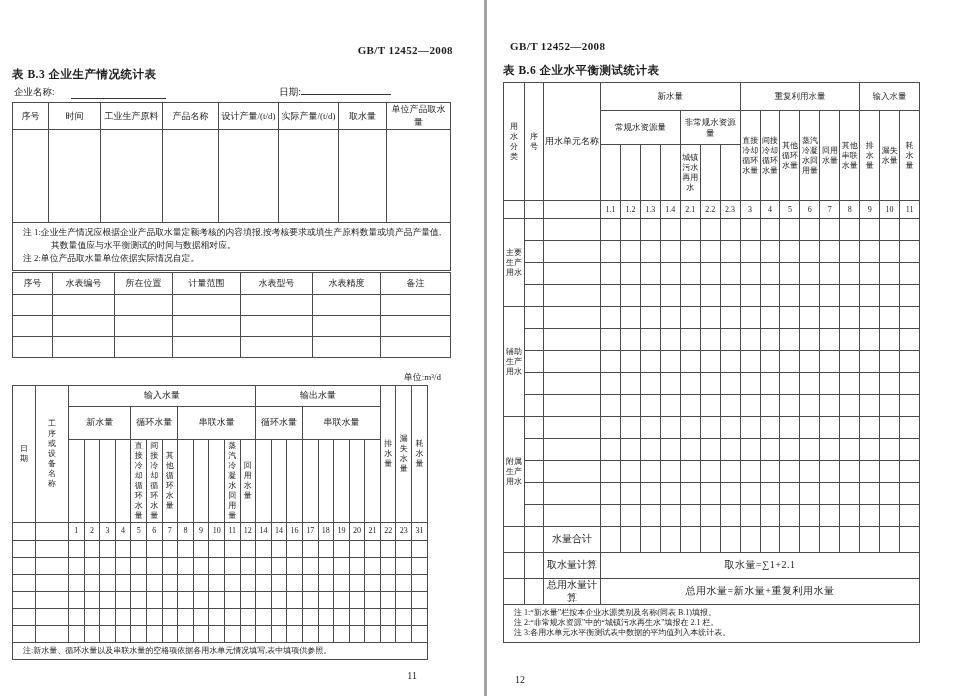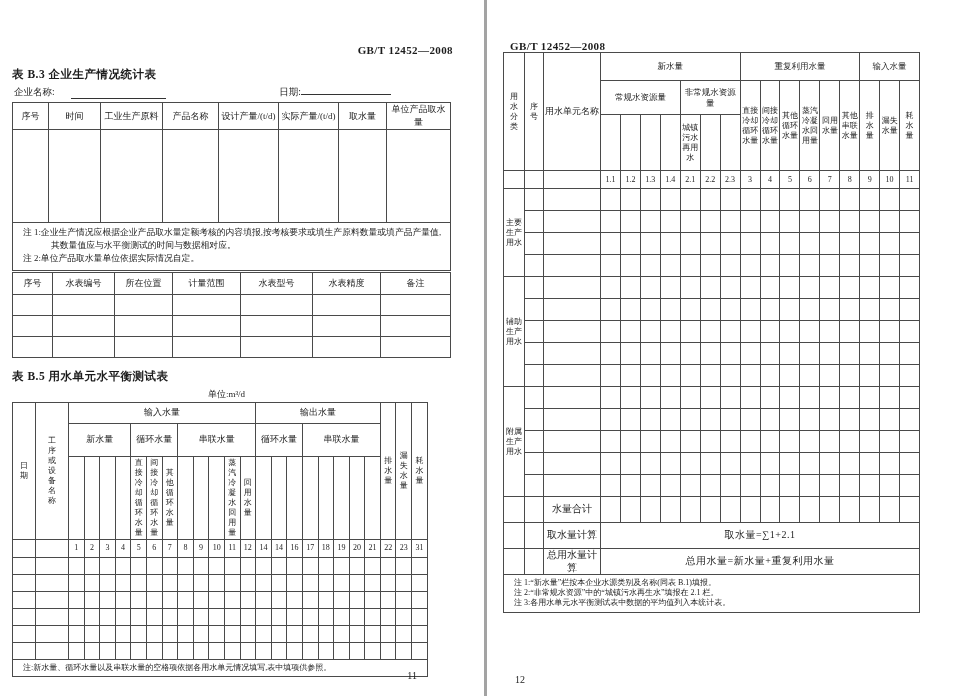--- a/index.html
+++ b/index.html
@@ -15,21 +15,21 @@
 
   .doc-header{font-size:11px;font-weight:bold;letter-spacing:.4px;}
   .page.left .doc-header{margin-top:44px;text-align:right;padding-right:2px;}
   .page.right .doc-header{margin-top:40px;text-align:left;padding-left:7px;}
 
   .tbl-title{text-align:left;font-size:11.5px;font-weight:bold;margin:11px 0 4px 0;letter-spacing:.5px;}
   .fieldline{display:flex;align-items:flex-end;font-size:9.5px;margin:2px 2px 3px 2px;height:13px;gap:16px;}
   .blank{display:inline-block;border-bottom:1px solid #333;height:10px;}
   .blank.b95{width:95px;} .blank.b90{width:90px;} .blank.b110{width:110px;}
   .fieldline .right-group{margin-left:auto;margin-right:62px;}
-  .unitline{font-size:9px;text-align:center;margin:1px 14px 2px 0;height:12px;}
+  .unitline{font-size:9px;text-align:right;margin:13px 14px 2px 0;height:12px;}
 
   table{border-collapse:collapse;table-layout:fixed;background:#fff;}
   table{border:1.5px solid #333;}
   td,th{border:1px solid #4a4a4a;padding:0 1px;font-weight:normal;
         text-align:center;vertical-align:middle;overflow:hidden;}
 
   
   .b3{width:439px;}
   .b3 th{font-size:9px;height:22px;}
   .b3 .body-row td{height:92px;}
@@ -171,21 +171,20 @@
           <td></td>
           <td></td>
           <td></td>
           <td></td>
           <td></td>
           <td></td>
         </tr>
   </tbody>
     </table>
 
-  <div class="tbl-title">表 B.5  用水单元水平衡测试表</div>
   <div class="unitline">单位:m³/d</div>
 
   <table class="b5">
     <colgroup>
       <col style="width:23px">
         <col style="width:33px">
         <col span="23">
     </colgroup>
     <tbody>
         <tr class="h-a">
@@ -422,20 +421,21 @@
     </tr>
   </tbody>
     </table>
 
   <div class="page-number">11</div>
 </div>
 
 <div class="page right">
   <div class="doc-header">GB/T 12452—2008</div>
 
+  <div class="tbl-title">表 B.6  企业水平衡测试统计表</div>
 
   <table class="b6">
     <colgroup>
       <col style="width:21px">
         <col style="width:19px">
         <col style="width:57px">
         <col span="16">
     </colgroup>
     <tbody>
         <tr class="h-a">

